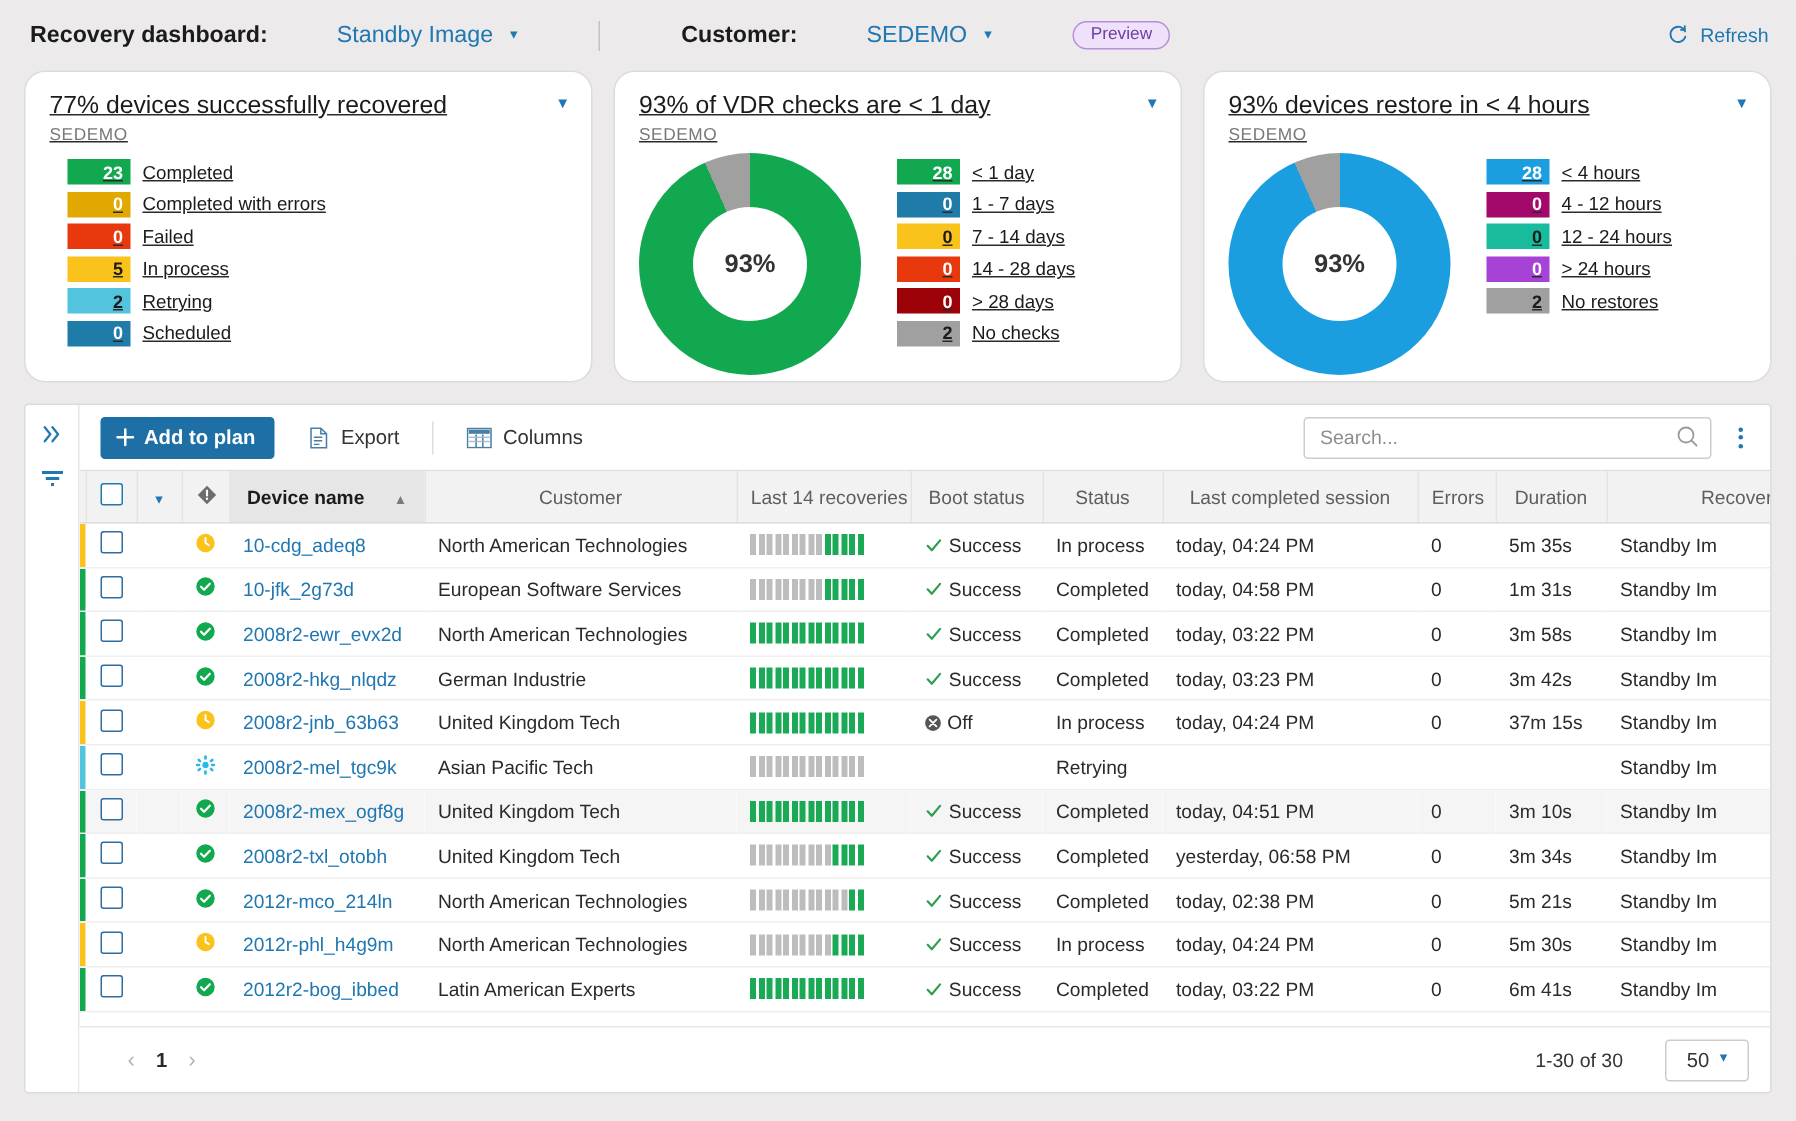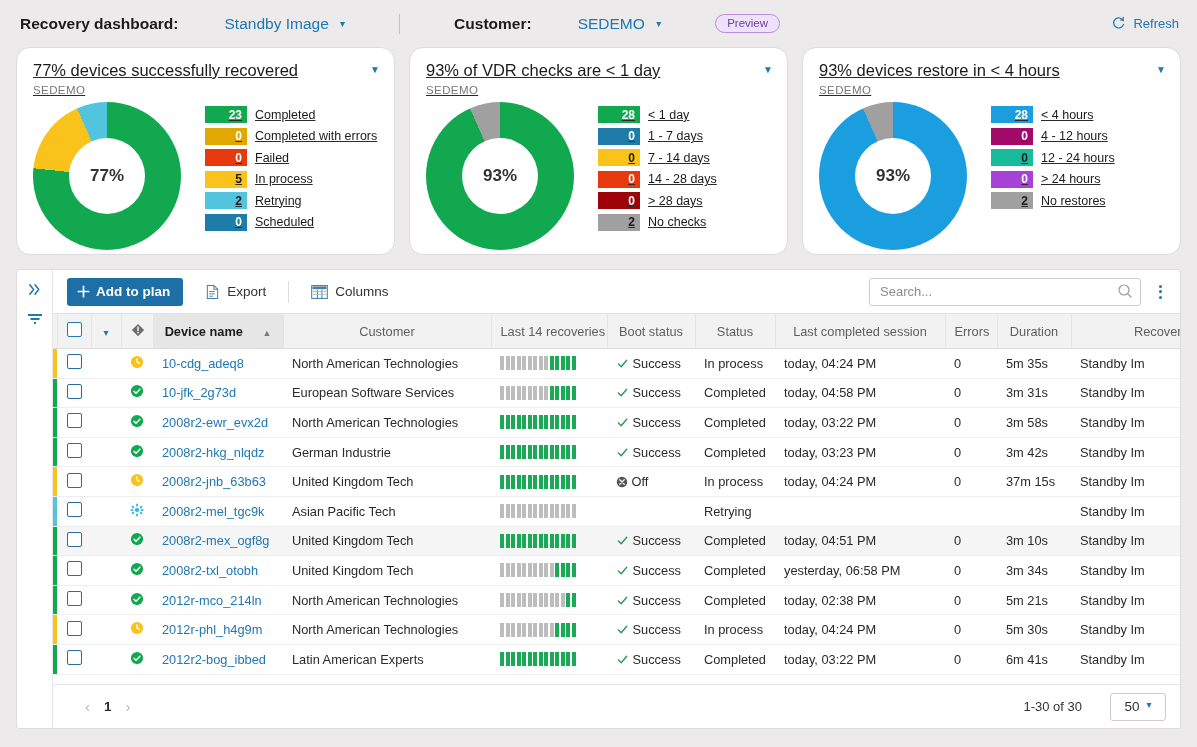--- a/index.html
+++ b/index.html
@@ -189,24 +189,20 @@
     </span>
   </div>
 
   <div class="cards">
 
     <div class="card">
       <div class="card-title">77% devices successfully recovered</div>
       <div class="card-sub">SEDEMO</div>
       <div class="card-menu">▼</div>
       <div class="card-body">
-        <div class="donut-wrap">
-          <div class="donut" id="donut0" style="background: conic-gradient(rgb(18, 168, 79) 0deg, rgb(18, 168, 79) 276deg, rgb(249, 195, 28) 276deg, rgb(249, 195, 28) 336deg, rgb(82, 196, 221) 336deg, rgb(82, 196, 221) 360deg);"></div>
-          <div class="donut-lbl">77%</div>
-        </div>
         <div class="legend">
           <div class="legend-row">
             <span class="legend-chip" style="background: rgb(18, 168, 79);">23</span>
             <span class="legend-text">Completed</span>
             </div>
           <div class="legend-row">
             <span class="legend-chip" style="background: rgb(224, 168, 0);">0</span>
             <span class="legend-text">Completed with errors</span>
             </div>
           <div class="legend-row">
@@ -477,21 +473,21 @@
                       <i class="g"></i>
                       <i class="g"></i>
                     </span>
                   </td>
                   <td><svg width="13" height="13" viewBox="0 0 16 16" style="vertical-align:-2px">
                       <path d="M3 8.5l3.4 3.6L13.2 4" stroke="#2e9e4f" stroke-width="1.8" fill="none" stroke-linecap="round" stroke-linejoin="round"></path>
                     </svg> <span>Success</span></td>
                   <td>Completed</td>
                   <td>today, 04:58 PM</td>
                   <td>0</td>
-                  <td>3m 31s</td>
+                  <td>1m 31s</td>
                   <td>Standby Im</td>
                 </tr>
                 <tr>
                   <td class="strip" style="background:#12a84f"></td>
                   <td class="center"><span class="cb"></span></td>
                   <td></td>
                   <td class="center"><span><svg width="14" height="14" viewBox="0 0 16 16">
                         <circle cx="8" cy="8" r="7" fill="#12a84f"></circle>
                         <path d="M4.6 8.2l2.3 2.3 4.4-4.6" stroke="#fff" stroke-width="1.7" fill="none" stroke-linecap="round" stroke-linejoin="round"></path>
                       </svg></span></td>

